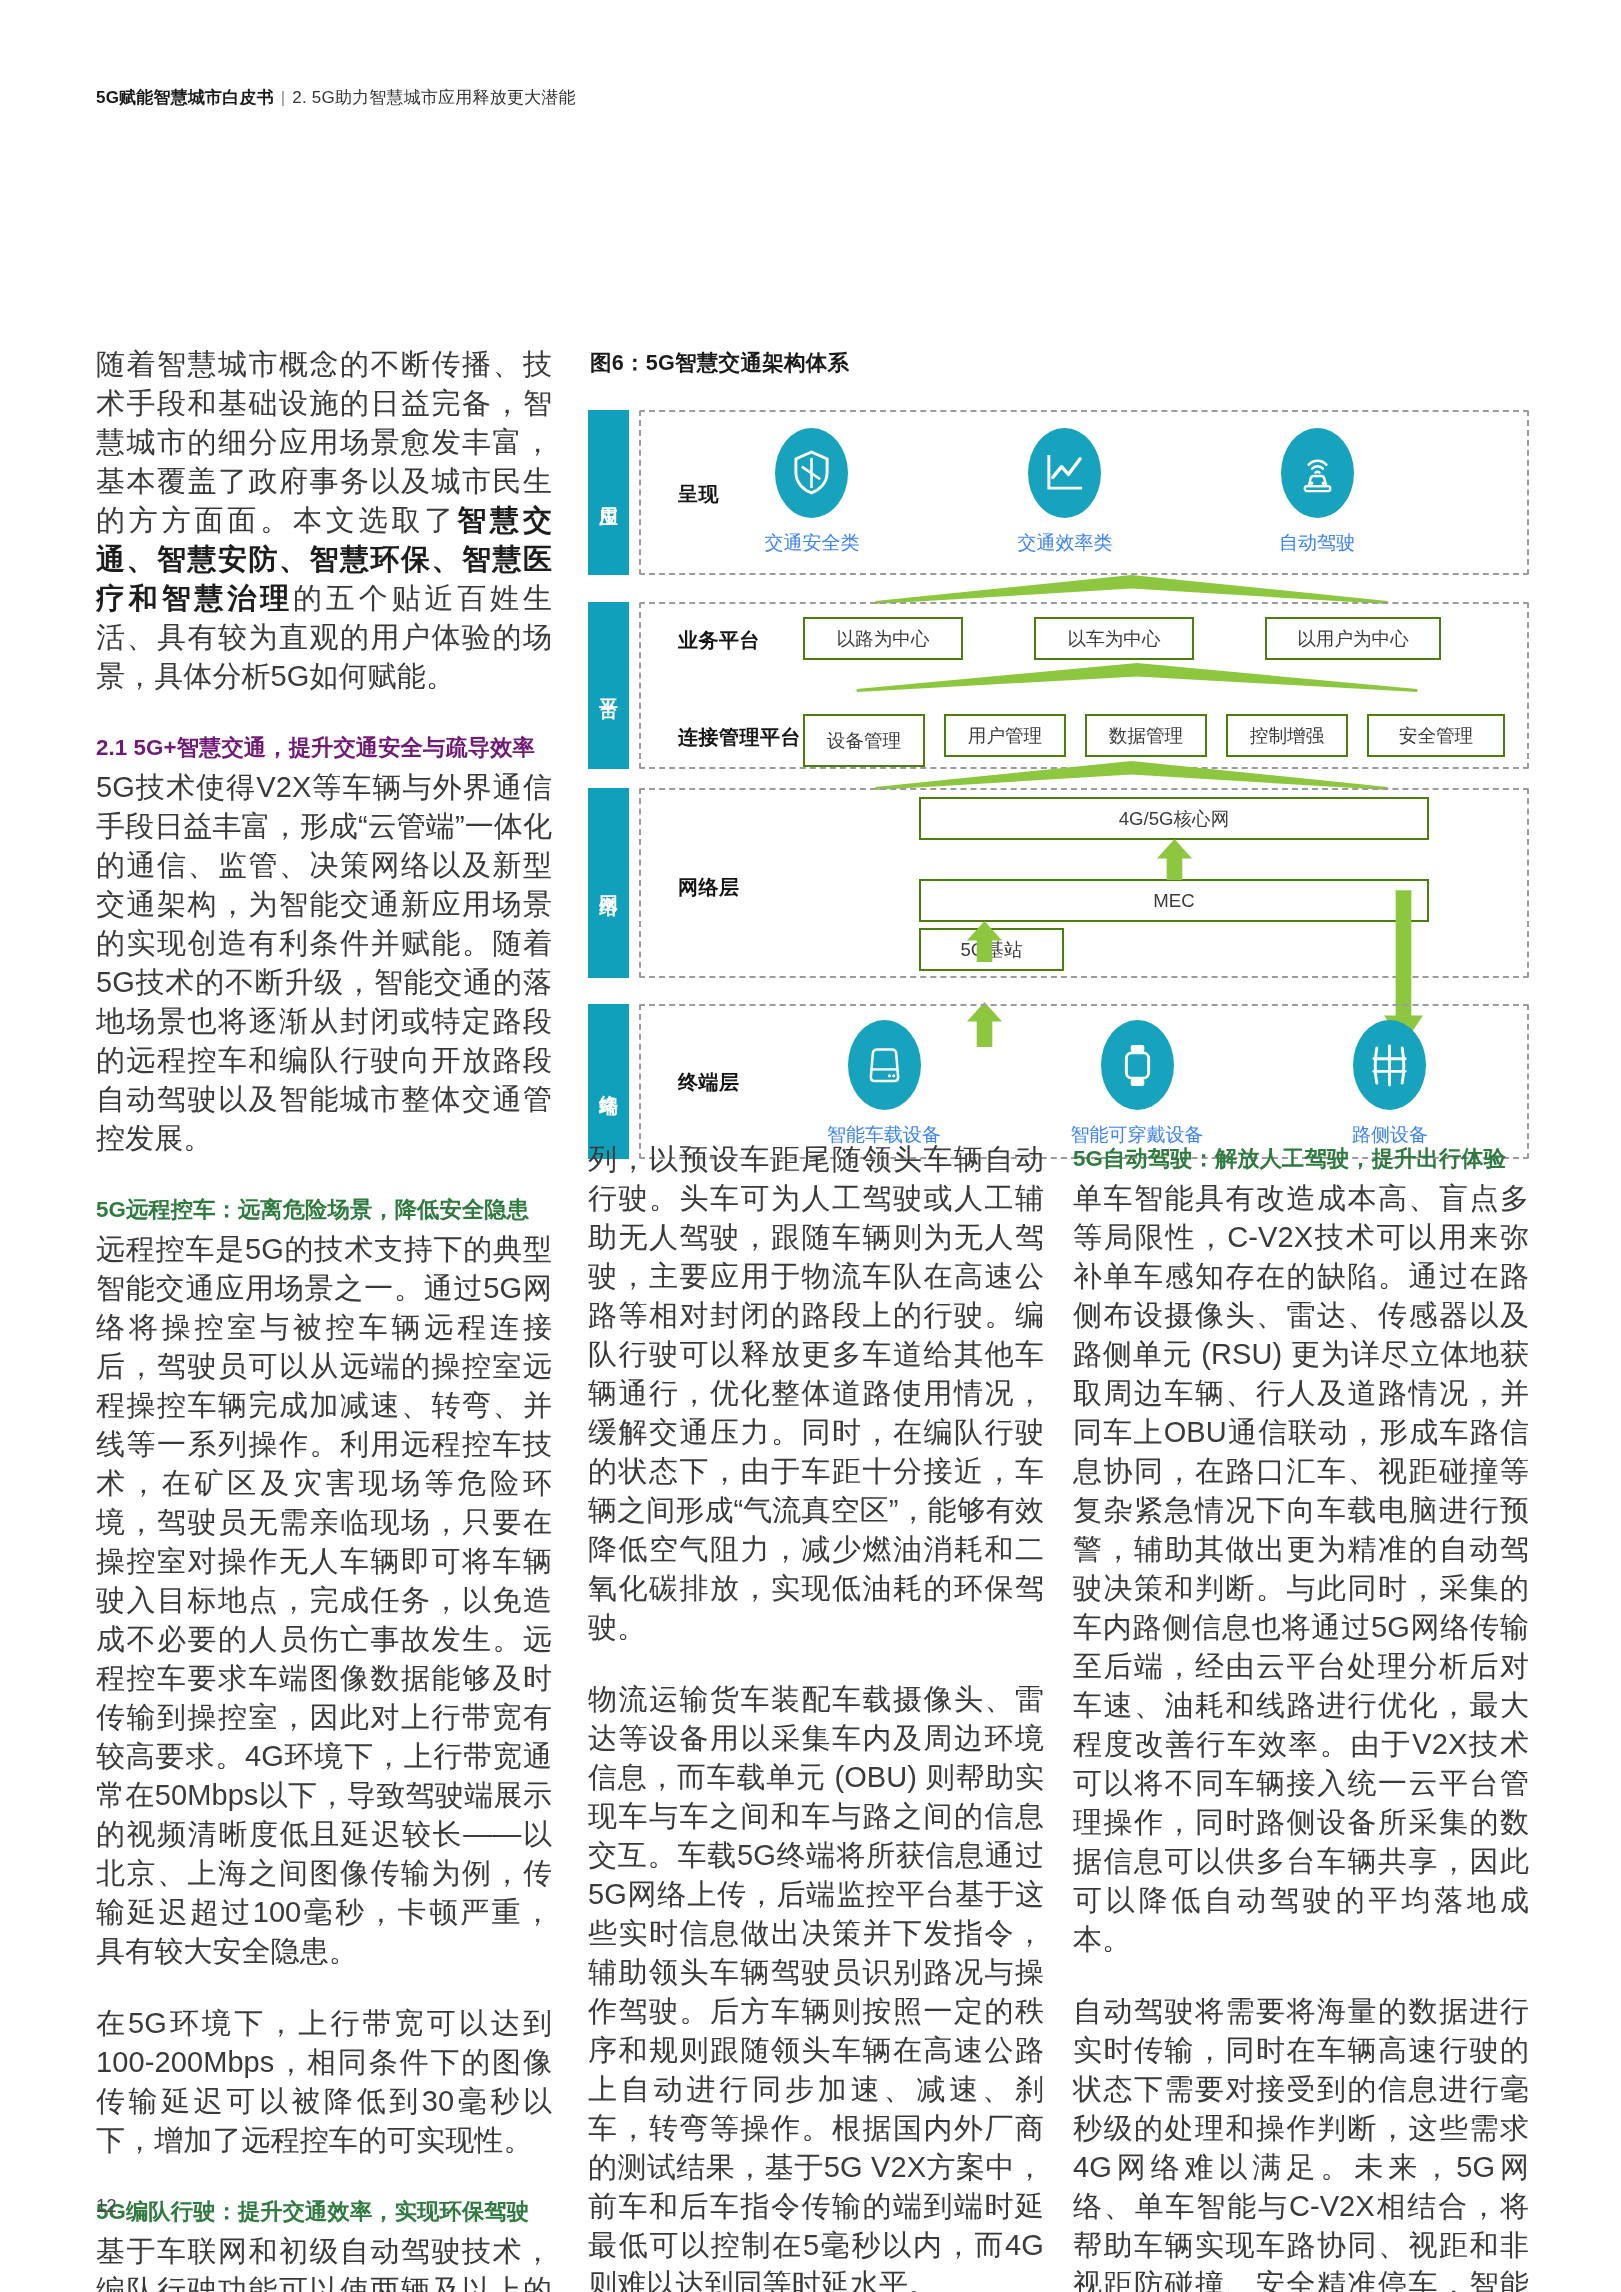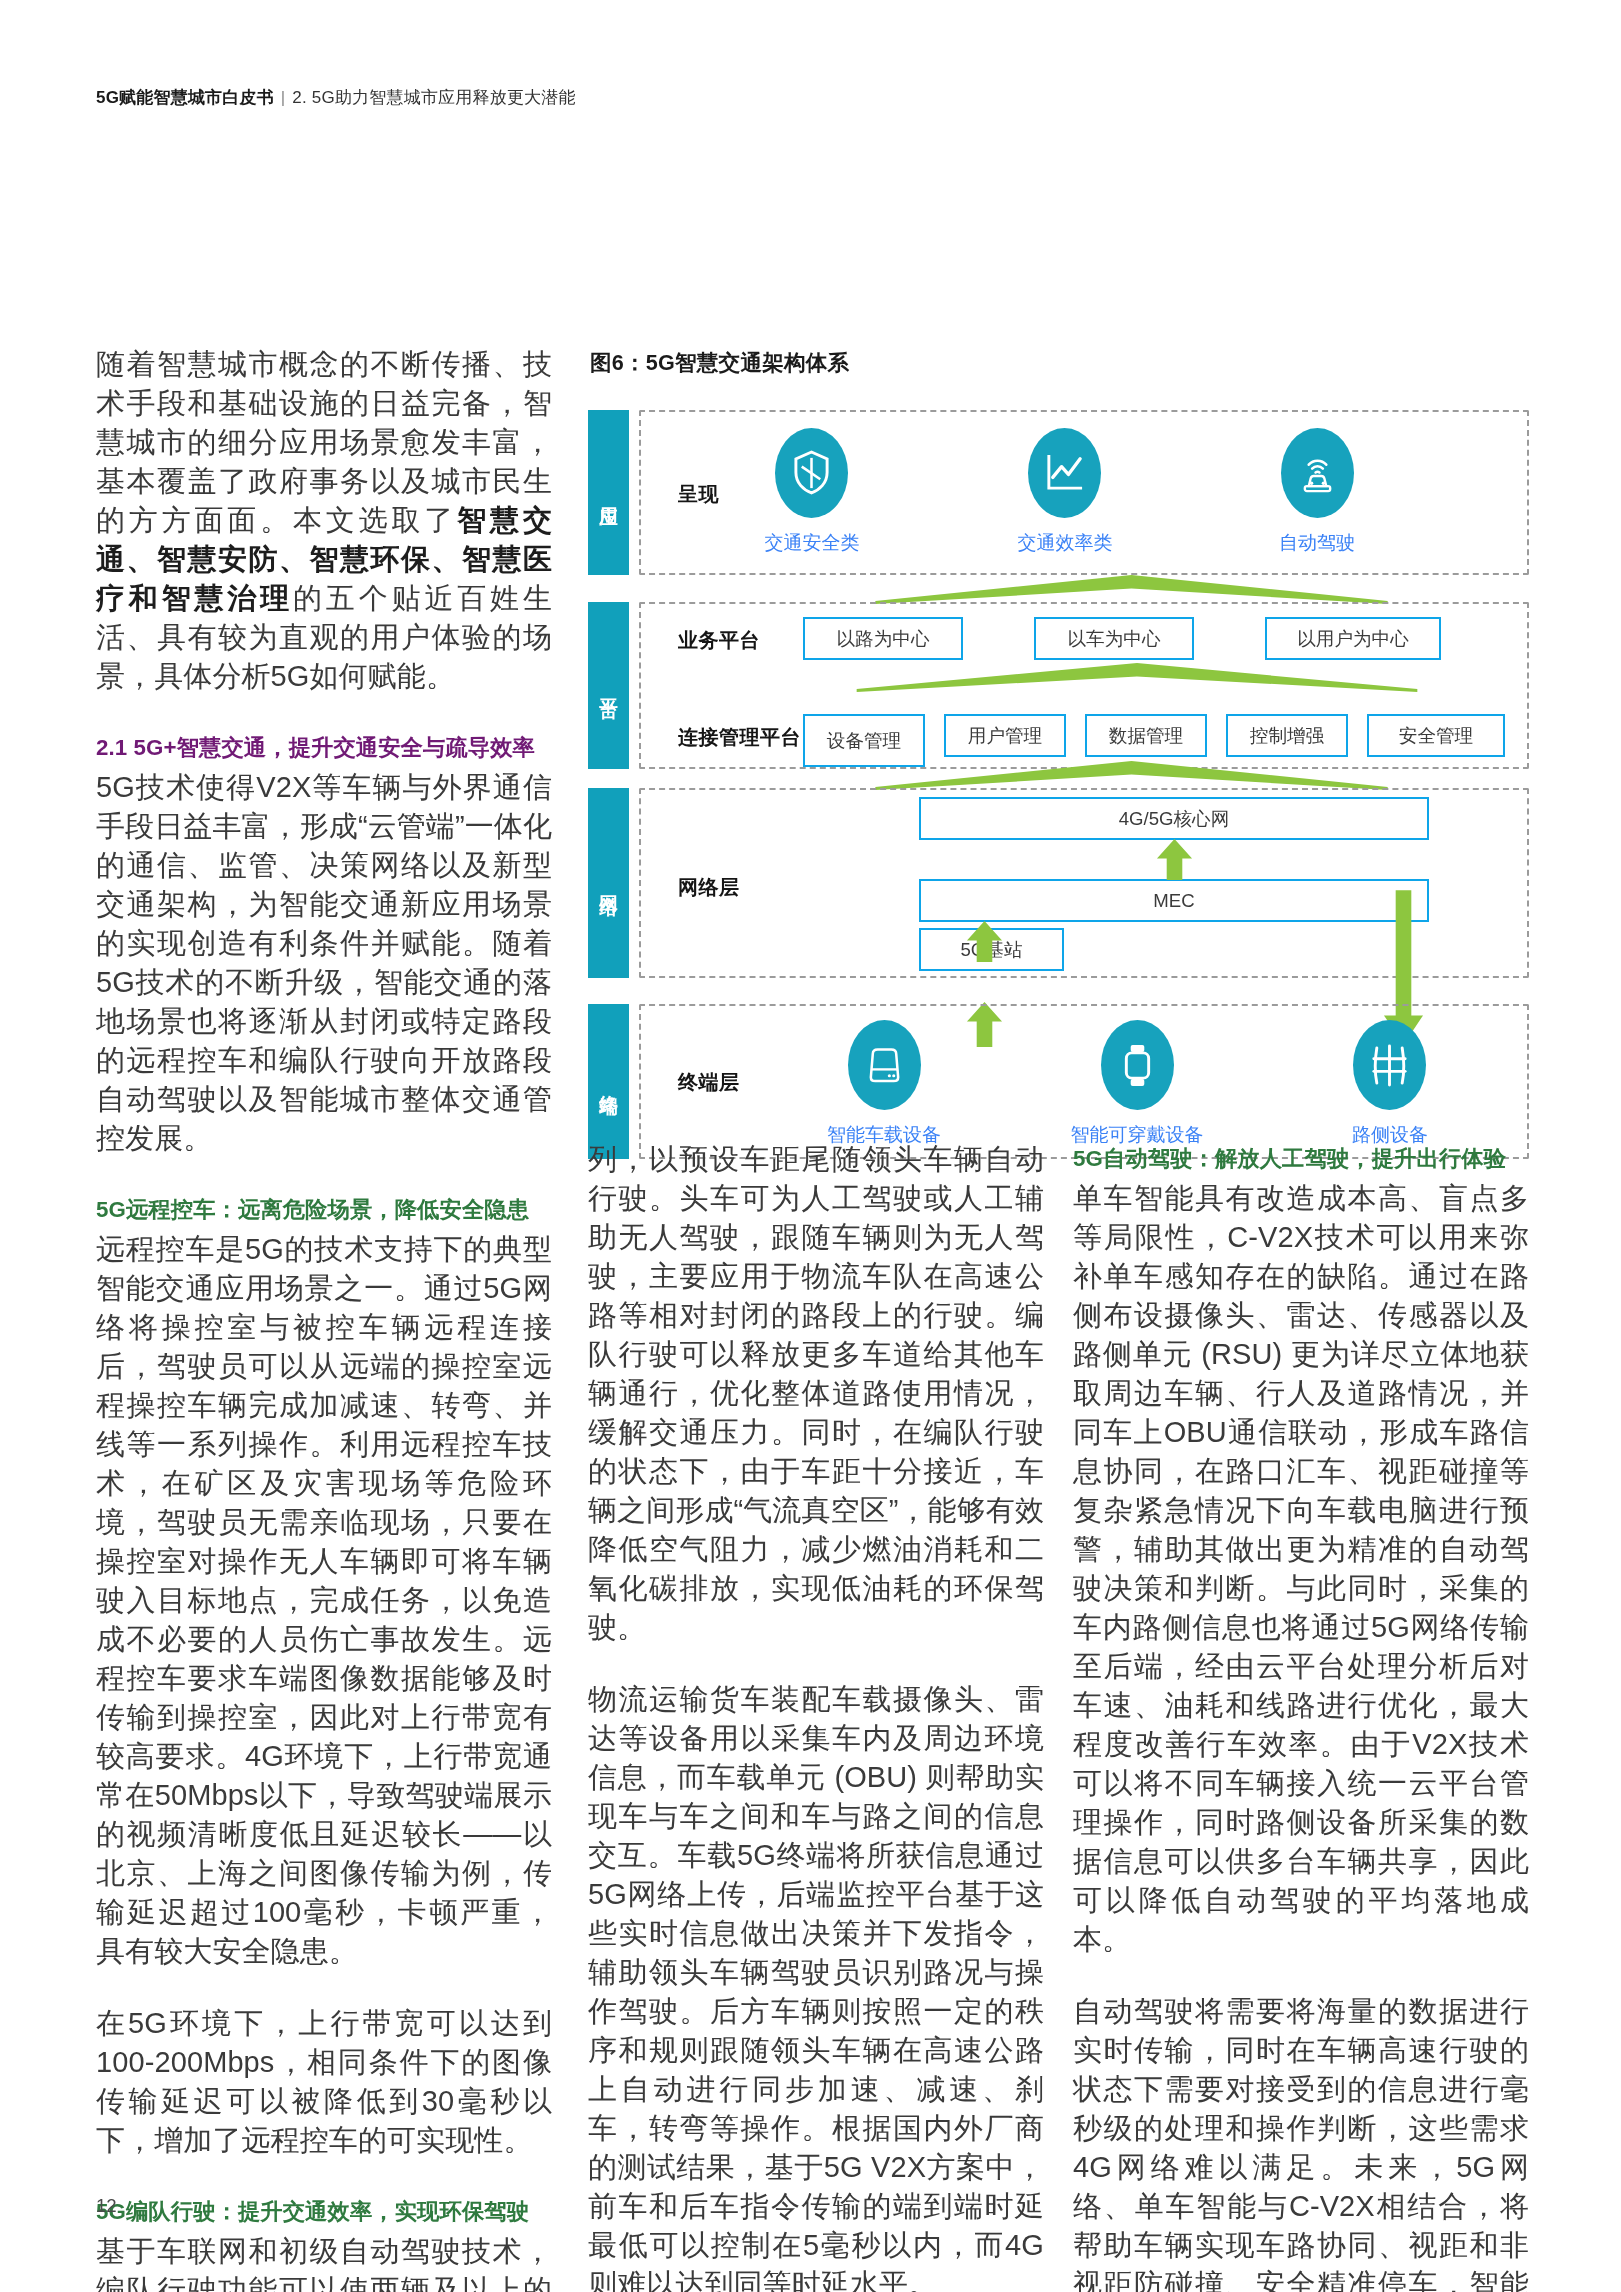--- a/index.html
+++ b/index.html
@@ -83,21 +83,21 @@
   }
   .bubble svg{display:block;}
   .bubble-cap{
     position:absolute;text-align:center;width:216px;
     font-size:19px;color:#3b82f6;white-space:nowrap;
   }
 
   
   .nbox{
     position:absolute;
-    border:2px solid #0ea5e9;background:#ffffff;
+    border:2px solid #4d7c0f;background:#ffffff;
     display:flex;align-items:center;justify-content:center;
     font-size:18.6px;color:#3b3b3b;white-space:nowrap;
     box-sizing:border-box;
   }
 
   
   .gtri{position:absolute;}
   .garrow{position:absolute;}
 
   

